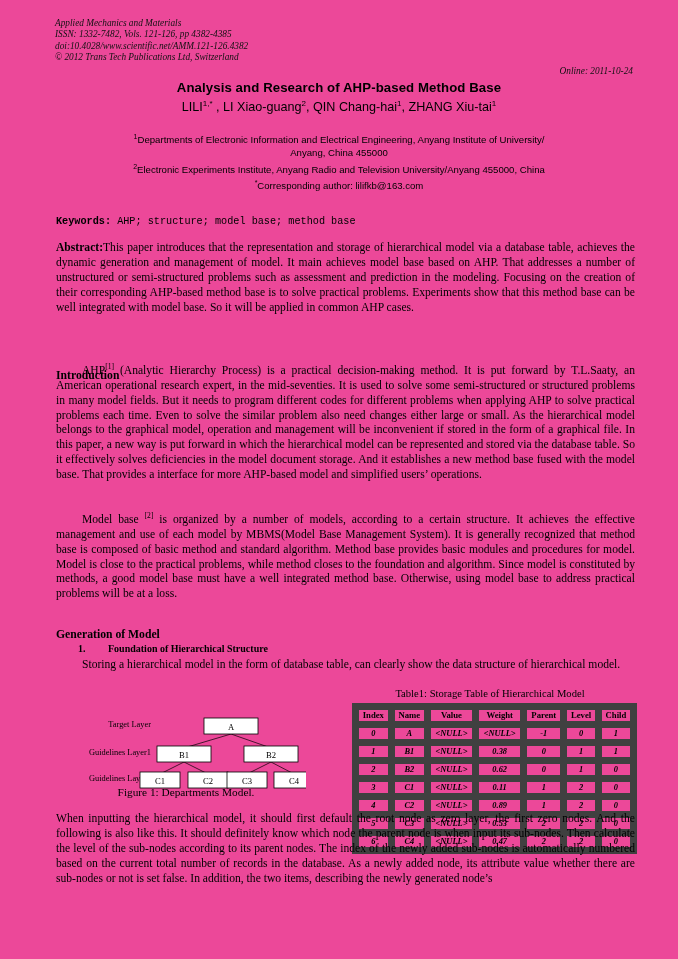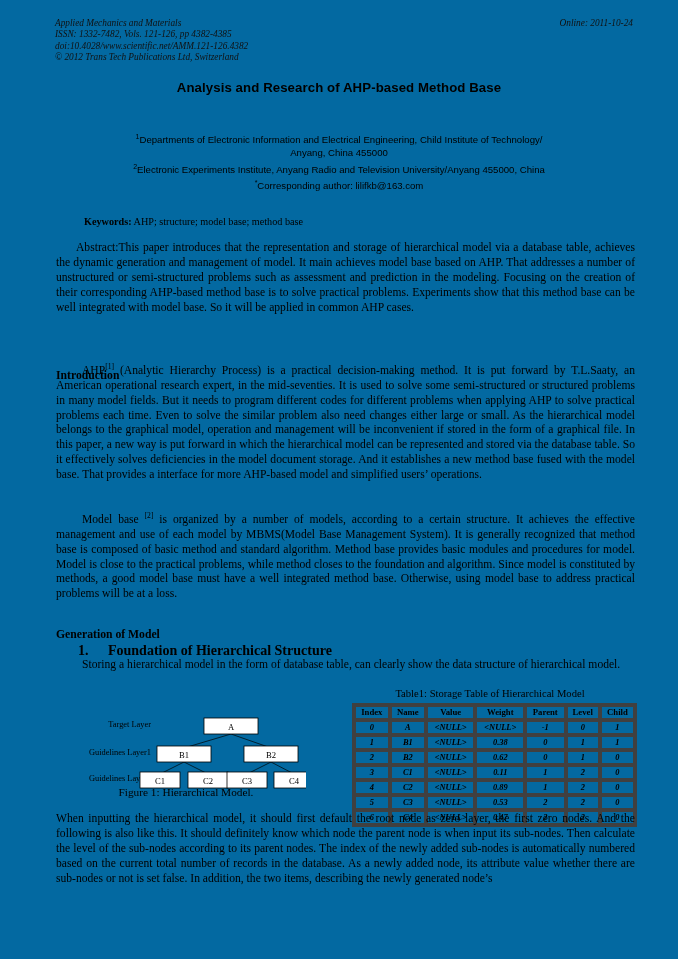--- a/index.html
+++ b/index.html
@@ -4,21 +4,21 @@
 <style>
   html, body {
     margin: 0;
     padding: 0;
     background: #8a8a8a;
   }
   .page {
     position: relative;
     width: 678px;
     height: 959px;
-    background: #0369a1;
+    background: #ec4899;
     margin: 0 auto;
     overflow: hidden;
     font-family: "Liberation Serif", "DejaVu Serif", serif;
     color: #000000;
     box-sizing: border-box;
   }
 
   
   .jheader {
     position: absolute;
@@ -30,21 +30,21 @@
     font-size: 9.3px;
     line-height: 11.3px;
     color: #111;
   }
   .jheader-row {
     display: flex;
     justify-content: space-between;
     align-items: flex-start;
   }
   .jheader-left { text-align: left; }
-  .jheader-right { text-align: right; white-space: nowrap; }
+  .jheader-right { text-align: right; white-space: nowrap; margin-top: 48px; }
 
   
   .title {
     position: absolute;
     top: 80px;
     left: 40px;
     right: 40px;
     text-align: center;
     font-family: "Liberation Sans", "DejaVu Sans", sans-serif;
     font-weight: bold;
@@ -74,38 +74,37 @@
   }
   .affil sup { font-size: 7px; vertical-align: super; }
   .affil .corr { display: block; margin-top: 0px; }
 
   
   .keywords {
     position: absolute;
     top: 216px;
     left: 56px;
     right: 43px;
-    font-family: Liberation Serif, serif;
+    font-family: Liberation Mono, monospace;
     font-size: 10.2px;
-    margin-left: 28px;
   }
   .keywords b { font-weight: bold; }
 
   
   .abstract {
     position: absolute;
     top: 241px;
     left: 56px;
     right: 43px;
     font-size: 11.6px;
     line-height: 14.9px;
     text-align: justify;
     text-justify: inter-word;
   }
-  .abstract b { font-weight: normal; margin-left: 20px; }
+  .abstract b { font-weight: bold; }
 
   
   .sec-head {
     position: absolute;
     left: 56px;
     font-weight: bold;
     font-size: 11.7px;
   }
   .para {
     position: absolute;
@@ -121,21 +120,21 @@
 
   #intro-head { top: 345px; margin-top: 24px; }
   #intro-p1 { top: 360px; }
   #intro-p2 { top: 509px; }
   #gen-head { top: 628px; }
   #num-head {
     position: absolute;
     top: 643px;
     left: 78px;
     font-weight: bold;
-    font-size: 14px;
+    font-size: 10px;
   }
   #num-head .numlbl { display: inline-block; width: 30px; }
   #found-p { top: 658px; }
 
   
   .figure-wrap {
     position: absolute;
     top: 710px;
     left: 56px;
     width: 250px;
@@ -164,21 +163,21 @@
     position: absolute;
     top: 703px;
     left: 352px;
     width: 285px;
     border-collapse: collapse;
     font-size: 8.6px;
     font-family: "Liberation Serif", "DejaVu Serif", serif;
   }
   table.storage th,
   table.storage td {
-    border: 4px solid #404040;
+    border: 7px solid #404040;
     text-align: center;
     padding: 0px 1px;
     height: 11px;
     line-height: 11px;
   }
   table.storage th {
     font-weight: bold;
     font-size: 8.7px;
   }
   table.storage td {
@@ -210,23 +209,26 @@
         <div>ISSN: 1332-7482, Vols. 121-126, pp 4382-4385</div>
         <div>doi:10.4028/www.scientific.net/AMM.121-126.4382</div>
         <div>© 2012 Trans Tech Publications Ltd, Switzerland</div>
       </div>
       <div class="jheader-right">Online: 2011-10-24</div>
     </div>
   </div>
 
   <div class="title">Analysis and Research of AHP-based Method Base</div>
 
+  <div class="authors">
+    <span>LILI</span><sup>1,*</sup><span> , </span><span>LI Xiao-guang</span><sup>2</sup><span>, </span><span>QIN Chang-hai</span><sup>1</sup><span>, </span><span>ZHANG Xiu-tai</span><sup>1</sup>
+  </div>
 
   <div class="affil">
-    <div><sup>1</sup><span>Departments of Electronic Information and Electrical Engineering, Child Institute of Technology/</span></div>
+    <div><sup>1</sup><span>Departments of Electronic Information and Electrical Engineering, Anyang Institute of University/</span></div>
     <div>Anyang, China 455000</div>
     <div><sup>2</sup><span>Electronic Experiments Institute, Anyang Radio and Television University/Anyang 455000, China</span></div>
     <div class="corr"><sup>*</sup><span>Corresponding author: lilifkb@163.com</span></div>
   </div>
 
   <div class="keywords">
     <b>Keywords:</b><span> AHP; structure; model base; method base</span>
   </div>
 
   <div class="abstract">
@@ -285,21 +287,21 @@
       <text x="152" y="73.5" text-anchor="middle" font-family="Liberation Serif, serif" font-size="8.6" fill="#000">C2</text>
 
       <rect x="171" y="62" width="40" height="16" fill="#fff" stroke="#000" stroke-width="0.8"></rect>
       <text x="191" y="73.5" text-anchor="middle" font-family="Liberation Serif, serif" font-size="8.6" fill="#000">C3</text>
 
       <rect x="218" y="62" width="40" height="16" fill="#fff" stroke="#000" stroke-width="0.8"></rect>
       <text x="238" y="73.5" text-anchor="middle" font-family="Liberation Serif, serif" font-size="8.6" fill="#000">C4</text>
     </svg>
   </div>
 
-  <div class="fig-caption">Figure 1: Hierarchical Model.</div>
+  <div class="fig-caption">Figure 1: Departments Model.</div>
 
   <div class="table-title">Table1: Storage  Table  of Hierarchical Model</div>
 
   <table class="storage">
     <thead>
       <tr>
         <th>Index</th>
         <th>Name</th>
         <th>Value</th>
         <th>Weight</th>

